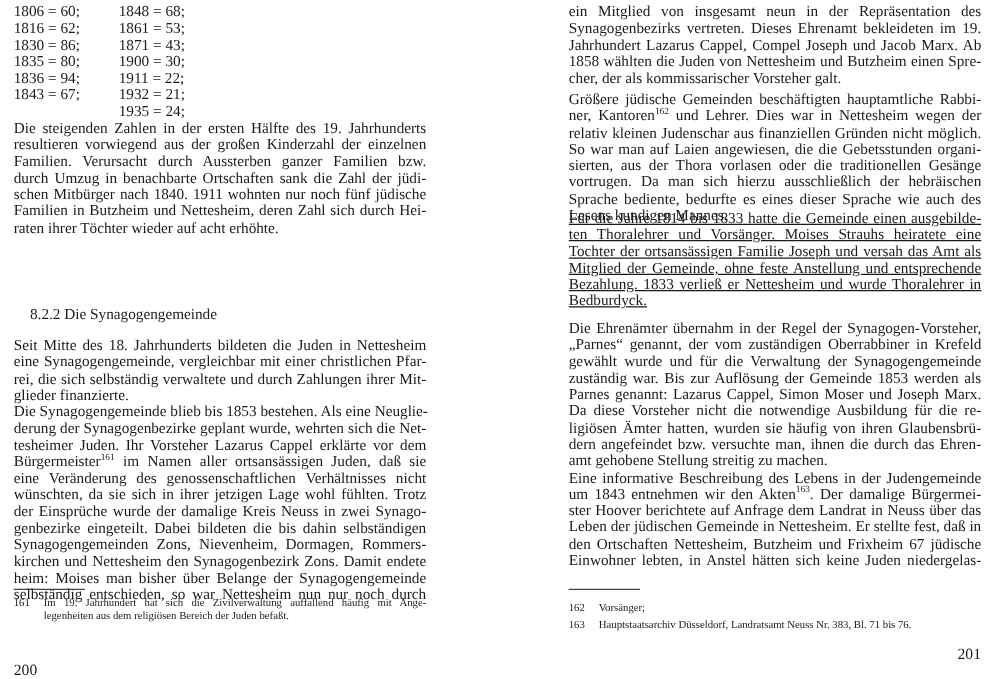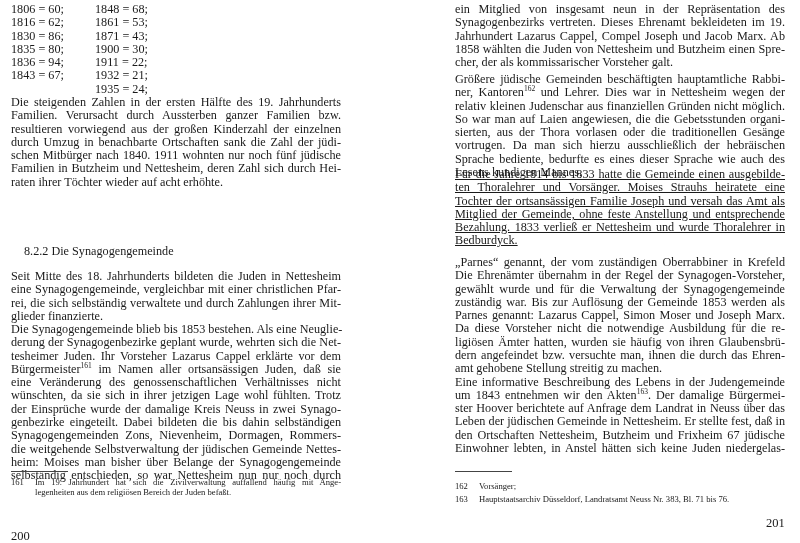--- a/index.html
+++ b/index.html
@@ -56,22 +56,22 @@
         <span class="stat-col2">1932 = 21;</span>
       </div>
       <div class="stat-row">
         <span class="stat-col1"></span>
         <span class="stat-col2">1935 = 24;</span>
       </div>
     </div>
 
   <div class="body-text" style="top:96px;" id="l-p1">
       <span class="line">Die steigenden Zahlen in der ersten Hälfte des 19. Jahrhunderts</span>
+      <span class="line">resultieren vorwiegend aus der großen Kinderzahl der einzelnen</span>
       <span class="line">Familien. Verursacht durch Aussterben ganzer Familien bzw.</span>
-      <span class="line">resultieren vorwiegend aus der großen Kinderzahl der einzelnen</span>
       <span class="line">durch Umzug in benachbarte Ortschaften sank die Zahl der jüdi-</span>
       <span class="line">schen Mitbürger nach 1840. 1911 wohnten nur noch fünf jüdische</span>
       <span class="line">Familien in Butzheim und Nettesheim, deren Zahl sich durch Hei-</span>
       <span class="line last">raten ihrer Töchter wieder auf acht erhöhte.</span>
     </div>
 
   <div class="heading">8.2.2 Die Synagogengemeinde</div>
 
   <div class="body-text" style="top:270px;" id="l-p2">
       <span class="line">Seit Mitte des 18. Jahrhunderts bildeten die Juden in Nettesheim</span>
@@ -83,21 +83,21 @@
   <div class="body-text" style="top:323px;" id="l-p3">
       <span class="line">Die Synagogengemeinde blieb bis 1853 bestehen. Als eine Neuglie-</span>
       <span class="line">derung der Synagogenbezirke geplant wurde, wehrten sich die Net-</span>
       <span class="line">tesheimer Juden. Ihr Vorsteher Lazarus Cappel erklärte vor dem</span>
       <span class="line">Bürgermeister<span class="sup">161</span> im Namen aller ortsansässigen Juden, daß sie</span>
       <span class="line">eine Veränderung des genossenschaftlichen Verhältnisses nicht</span>
       <span class="line">wünschten, da sie sich in ihrer jetzigen Lage wohl fühlten. Trotz</span>
       <span class="line">der Einsprüche wurde der damalige Kreis Neuss in zwei Synago-</span>
       <span class="line">genbezirke eingeteilt. Dabei bildeten die bis dahin selbständigen</span>
       <span class="line">Synagogengemeinden Zons, Nievenheim, Dormagen, Rommers-</span>
-      <span class="line">die weitgehende Selbstverwaltung der jüdischen Gemeinde Nettes-</span>
+      <span class="line">kirchen und Nettesheim den Synagogenbezirk Zons. Damit endete</span>
       <span class="line">heim: Moises man bisher über Belange der Synagogengemeinde</span>
       <span class="line">selbständig entschieden, so war Nettesheim nun nur noch durch</span>
     </div>
 
   <div class="fn-rule" style="left:11px; top:471px;"></div>
   <div class="footnotes" style="left:11px; top:477px; width:330px;" id="l-fn">
       <div class="fn-row">
         <span class="fn-num">161</span>
         <span class="fn-text">
           <span class="line">Im 19. Jahrhundert hat sich die Zivilverwaltung auffallend häufig mit Ange-</span>
@@ -129,22 +129,22 @@
     </div>
   <div class="body-text" style="top:168px;text-decoration:underline;" id="r-p3">
       <span class="line">Für die Jahre 1814 bis 1833 hatte die Gemeinde einen ausgebilde-</span>
       <span class="line">ten Thoralehrer und Vorsänger. Moises Strauhs heiratete eine</span>
       <span class="line">Tochter der ortsansässigen Familie Joseph und versah das Amt als</span>
       <span class="line">Mitglied der Gemeinde, ohne feste Anstellung und entsprechende</span>
       <span class="line">Bezahlung. 1833 verließ er Nettesheim und wurde Thoralehrer in</span>
       <span class="line last">Bedburdyck.</span>
     </div>
   <div class="body-text" style="top:256px;" id="r-p4">
+      <span class="line">Die Ehrenämter übernahm in der Regel der Synagogen-Vorsteher,</span>
       <span class="line">„Parnes“ genannt, der vom zuständigen Oberrabbiner in Krefeld</span>
-      <span class="line">Die Ehrenämter übernahm in der Regel der Synagogen-Vorsteher,</span>
       <span class="line">gewählt wurde und für die Verwaltung der Synagogengemeinde</span>
       <span class="line">zuständig war. Bis zur Auflösung der Gemeinde 1853 werden als</span>
       <span class="line">Parnes genannt: Lazarus Cappel, Simon Moser und Joseph Marx.</span>
       <span class="line">Da diese Vorsteher nicht die notwendige Ausbildung für die re-</span>
       <span class="line">ligiösen Ämter hatten, wurden sie häufig von ihren Glaubensbrü-</span>
       <span class="line">dern angefeindet bzw. versuchte man, ihnen die durch das Ehren-</span>
       <span class="line last">amt gehobene Stellung streitig zu machen.</span>
     </div>
   <div class="body-text" style="top:375.5px;" id="r-p5">
       <span class="line">Eine informative Beschreibung des Lebens in der Judengemeinde</span>

